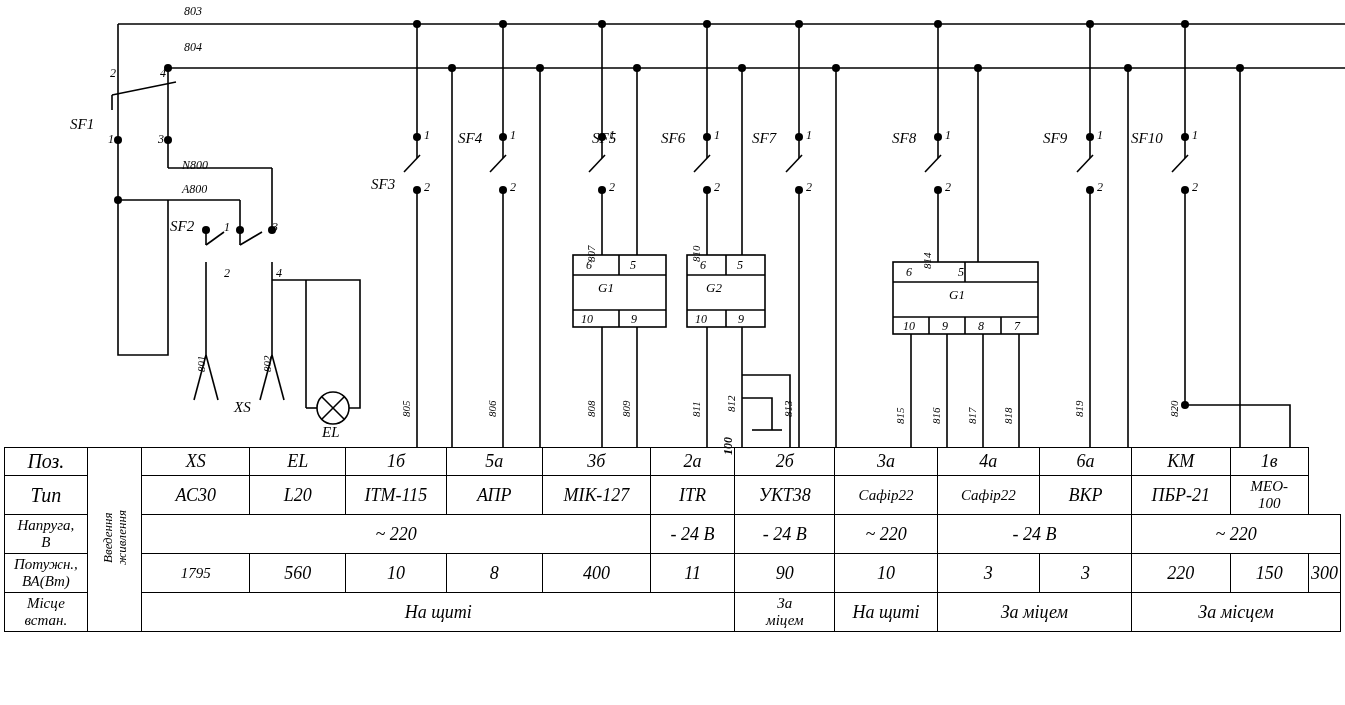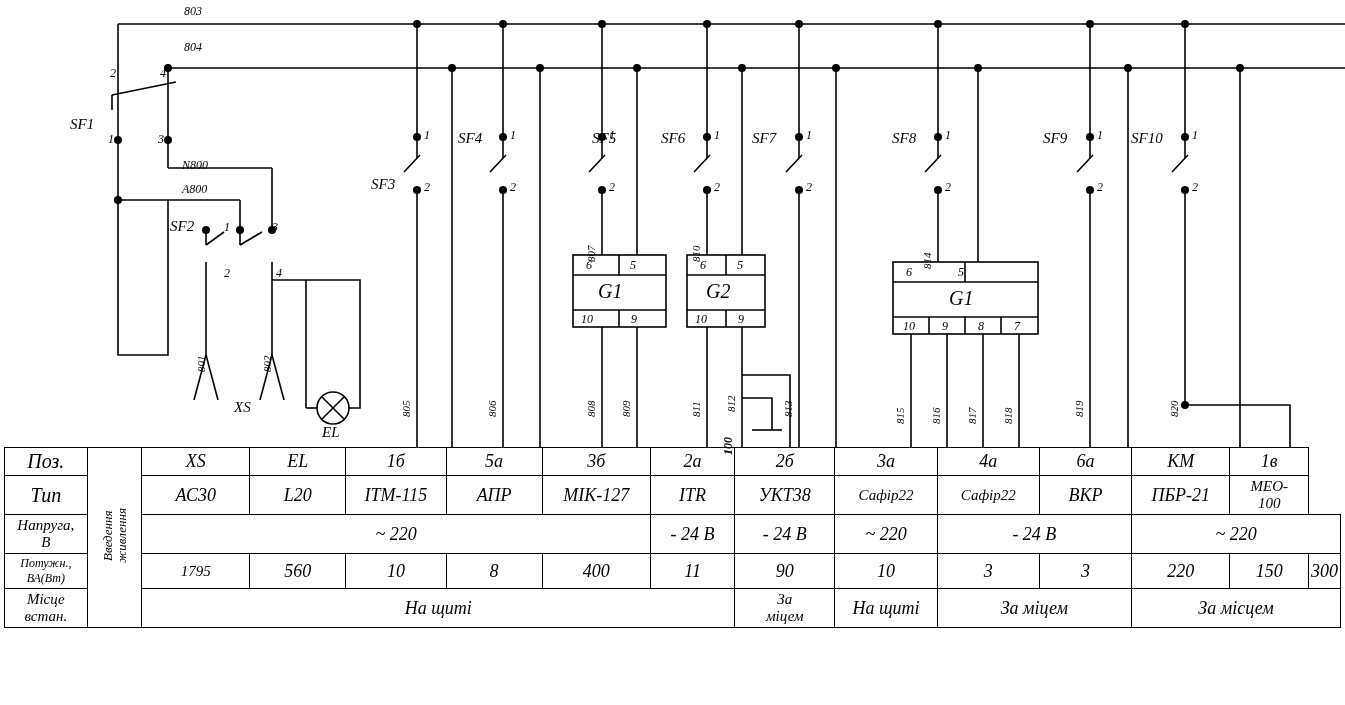--- a/index.html
+++ b/index.html
@@ -5,31 +5,31 @@
   html,body{margin:0;padding:0;background:#ffffff;}
   body{font-family:"Liberation Serif", serif;}
   #sheet{position:relative;width:1345px;height:705px;overflow:hidden;background:#fff;}
 
   
   #schem{position:absolute;left:0;top:0;width:1345px;height:450px;}
 
   .lbl{position:absolute;font-family:"Liberation Serif",serif;font-style:italic;white-space:nowrap;}
   .lbl.s12{font-size:12px;}
   .lbl.s15{font-size:15px;}
-  .lbl.s18{font-size:20px;font-style:italic;}
+  .lbl.s18{font-size:13px;font-style:italic;}
   .vlbl{position:absolute;font-family:"Liberation Serif",serif;font-style:italic;font-size:11px;
         transform:rotate(-90deg);transform-origin:left bottom;white-space:nowrap;}
   .vlbl.b{font-weight:bold;font-size:12px;}
 
   
   #tbl{position:absolute;left:4px;top:447px;width:1337px;border-collapse:collapse;}
   #tbl td{border:1px solid #000;font-family:"Liberation Serif",serif;font-style:italic;
           text-align:center;vertical-align:middle;font-size:18px;padding:2px 2px;}
   #tbl td.small{font-size:15px;}
-  #tbl td.tiny{font-size:12px;}
+  #tbl td.tiny{font-size:15px;}
   #tbl td.hdr{font-size:20px;}
   .vcell{writing-mode:vertical-rl;transform:rotate(180deg);white-space:nowrap;
          font-size:13px;line-height:1.05;display:inline-block;}
 </style>
 </head>
 <body>
 
 <div id="sheet">
 
   <svg id="schem" viewBox="0 0 1345 450">

